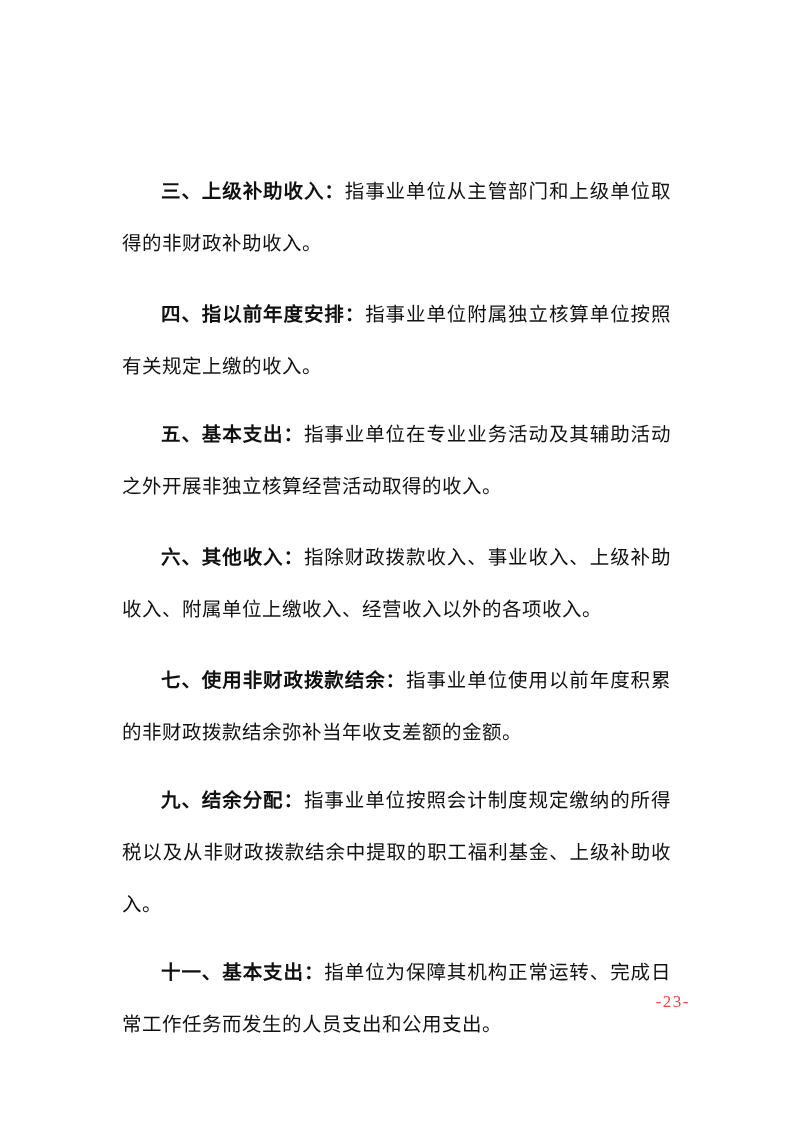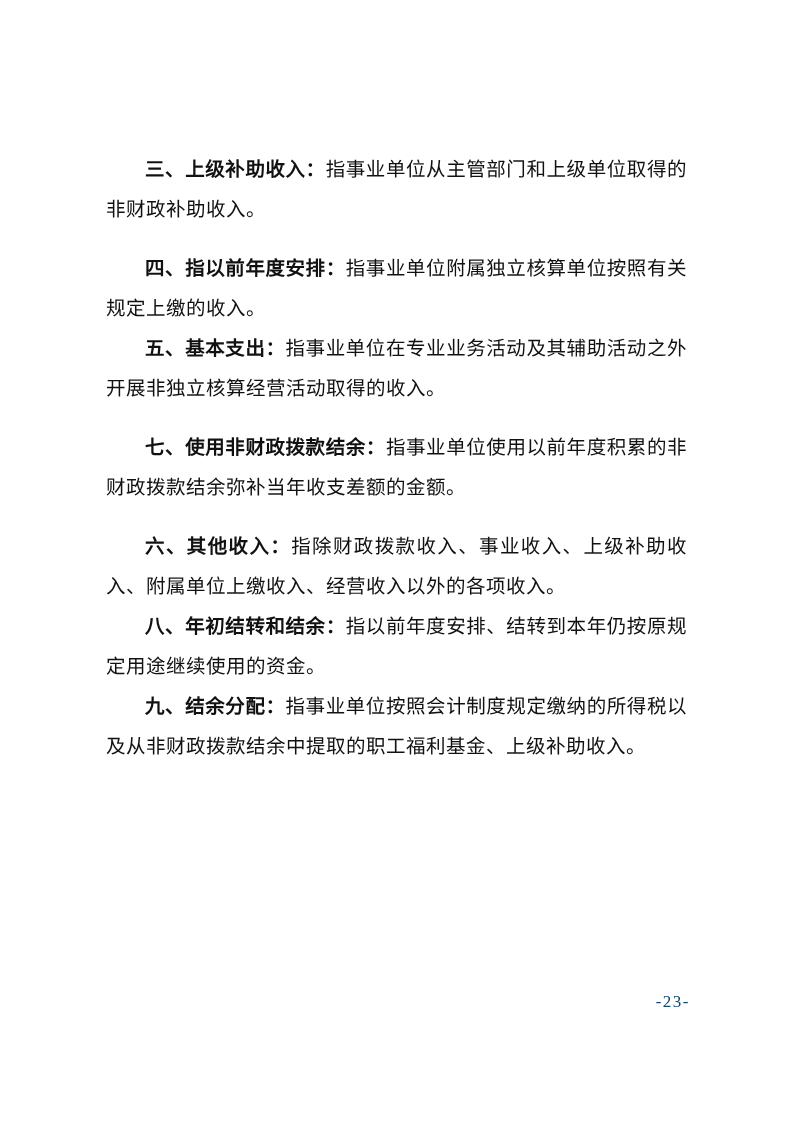--- a/index.html
+++ b/index.html
@@ -16,63 +16,63 @@
     font-family: "Liberation Serif", "DejaVu Serif", serif;
     color: #111111;
   }
   .content {
     position: absolute;
     top: 150px;
     left: 106px;
     width: 581px;
   }
   .para {
-    margin: 0;
+    margin: 16px;
     font-size: 19.5px;
-    line-height: 40px;
+    line-height: 52px;
     text-align: justify;
     text-justify: inter-ideograph;
     text-indent: 2em;
     letter-spacing: 0.5px;
     word-break: break-all;
   }
   .para.space-before {
     margin-top: 19px;
   }
   .para .term {
     font-weight: bold;
   }
   .page-number {
     position: absolute;
     top: 992px;
     right: 103px;
     font-size: 17px;
     letter-spacing: 1.5px;
-    color: #0c4a6e;
+    color: #ef4444;
     font-family: "Liberation Serif", "DejaVu Serif", serif;
   }
 </style>
 </head>
 <body>
 
 <div class="page">
   <div class="content">
 
     <p class="para"><span class="term">三、上级补助收入：</span><span>指事业单位从主管部门和上级单位取得的非财政补助收入。</span></p>
 
     <p class="para space-before"><span class="term">四、指以前年度安排：</span><span>指事业单位附属独立核算单位按照有关规定上缴的收入。</span></p>
 
     <p class="para"><span class="term">五、基本支出：</span><span>指事业单位在专业业务活动及其辅助活动之外开展非独立核算经营活动取得的收入。</span></p>
 
+    <p class="para space-before"><span class="term">六、其他收入：</span><span>指除财政拨款收入、事业收入、上级补助收入、附属单位上缴收入、经营收入以外的各项收入。</span></p>
+
     <p class="para space-before"><span class="term">七、使用非财政拨款结余：</span><span>指事业单位使用以前年度积累的非财政拨款结余弥补当年收支差额的金额。</span></p>
 
-    <p class="para space-before"><span class="term">六、其他收入：</span><span>指除财政拨款收入、事业收入、上级补助收入、附属单位上缴收入、经营收入以外的各项收入。</span></p>
-
-    <p class="para"><span class="term">八、年初结转和结余：</span><span>指以前年度安排、结转到本年仍按原规定用途继续使用的资金。</span></p>
 
     <p class="para"><span class="term">九、结余分配：</span><span>指事业单位按照会计制度规定缴纳的所得税以及从非财政拨款结余中提取的职工福利基金、上级补助收入。</span></p>
 
 
+    <p class="para"><span class="term">十一、基本支出：</span><span>指单位为保障其机构正常运转、完成日常工作任务而发生的人员支出和公用支出。</span></p>
 
   </div>
 
   <div class="page-number">-23-</div>
 </div>
 
 </body></html>

